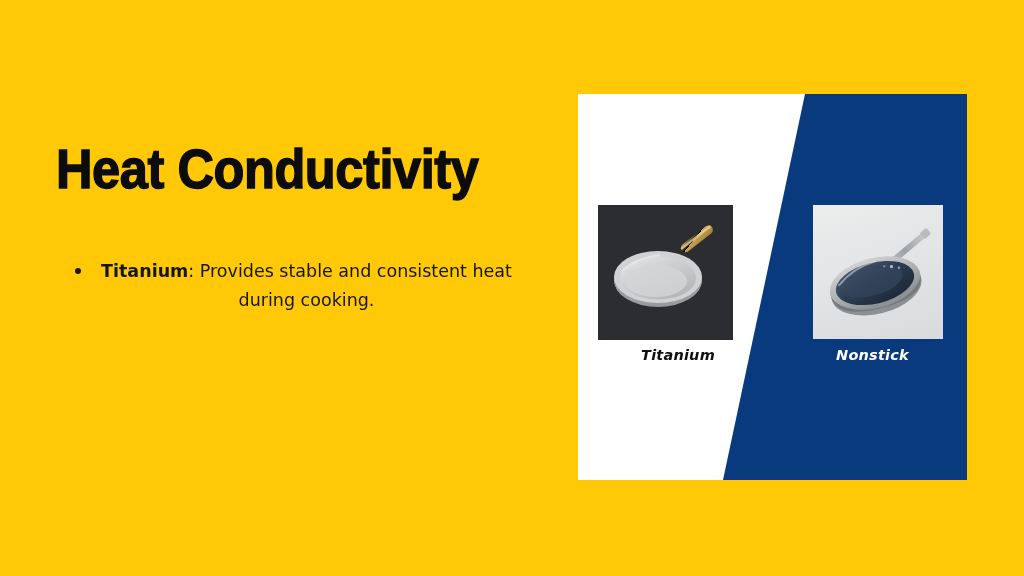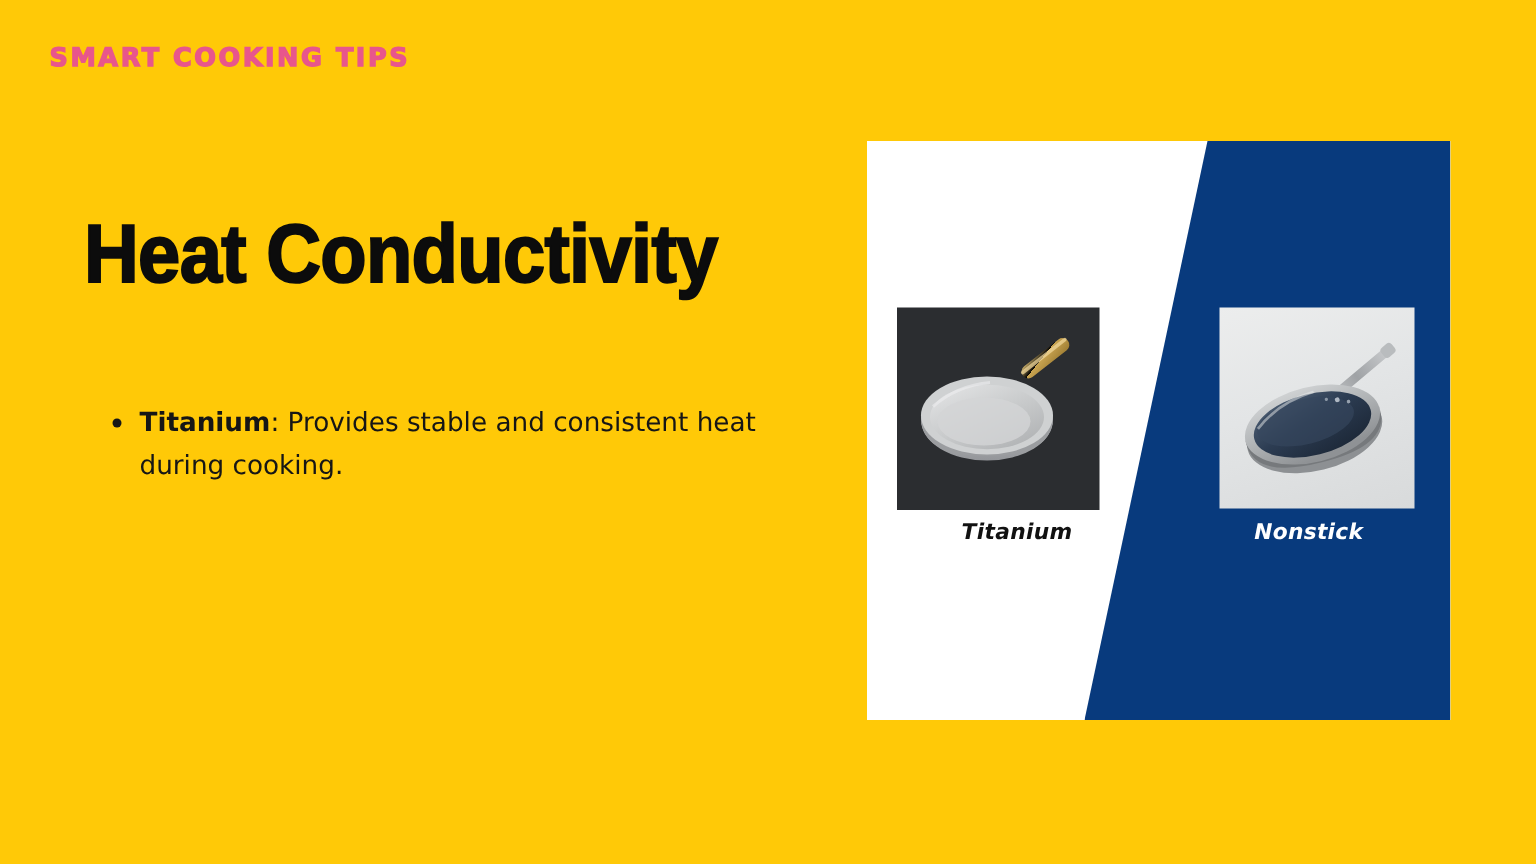--- a/index.html
+++ b/index.html
@@ -46,25 +46,26 @@
     transform: scaleX(0.92);
     transform-origin: left top;
     -webkit-text-stroke: 1.4px #0c0c0c;
     white-space: nowrap;
   }
 
   
   #bullets {
     position: absolute;
     left: 70px;
-    top: 268px;
+    top: 257px;
     width: 450px;
     margin: 0;
     padding: 0;
     list-style: none;
+    text-align: center;
   }
   #bullets li {
     position: relative;
     padding-left: 23px;
     margin-bottom: 5px;
     font-family: "DejaVu Sans", sans-serif;
     font-size: 17.5px;
     line-height: 29px;
     color: #161616;
   }
@@ -140,21 +141,20 @@
   .caption-left  { color: #111111; }
   .caption-right { color: #ffffff; }
 
   .pan-svg { display: block; width: 100%; height: 100%; }
 </style>
 </head>
 <body>
 
 <div id="slide">
 
-  <div id="kicker">Smart Cooking Tips</div>
 
   <div id="headline">Heat Conductivity</div>
 
   <ul id="bullets">
     <li>
       <span class="dot"></span>
       <span class="lead">Titanium</span><span>: </span><span>Provides stable and consistent heat during cooking.</span>
     </li>
   </ul>
 

